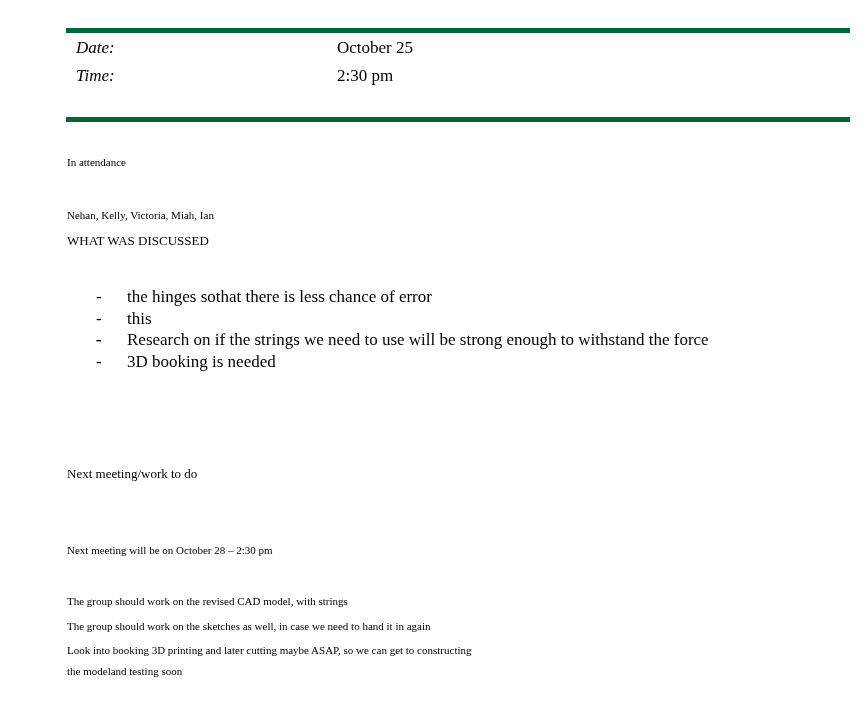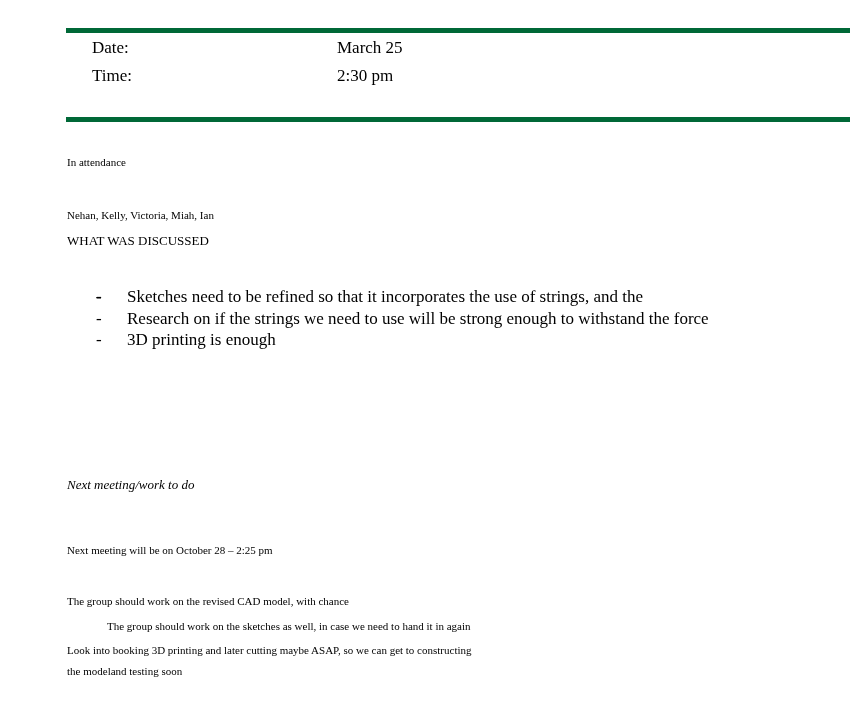--- a/index.html
+++ b/index.html
@@ -22,21 +22,21 @@
       height: 5px;
     }
     .rule-top { top: 28px; }
     .rule-bottom { top: 117px; }
     .meta-row {
       position: absolute;
       left: 76px;
       font-size: 17px;
       line-height: 20px;
     }
-    .meta-label { position: absolute; left: 16px; white-space: nowrap; }
+    .meta-label { position: absolute; left: 0; white-space: nowrap; font-style: italic; }
     .meta-value { position: absolute; left: 261px; white-space: nowrap; }
     .row-date { top: 38px; }
     .row-time { top: 66px; }
 
     .text {
       position: absolute;
       left: 67px;
       font-size: 11px;
       line-height: 21px;
       white-space: nowrap;
@@ -69,53 +69,54 @@
       white-space: nowrap;
     }
   </style>
 </head>
 <body>
 
 <div class="rule rule-top" style="background:#006837;"></div>
 
 <div class="meta-row row-date">
   <span class="meta-label">Date:</span>
-  <span class="meta-value">March 25</span>
+  <span class="meta-value">October 25</span>
 </div>
 <div class="meta-row row-time">
   <span class="meta-label">Time:</span>
   <span class="meta-value">2:30 pm</span>
 </div>
 
 <div class="rule rule-bottom" style="background:#006837;"></div>
 
 <div class="text" style="top:152px;">In attendance</div>
 <div class="text" style="top:205px;font-family:Liberation Serif, serif;">Nehan, Kelly, Victoria, Miah, Ian</div>
 <div class="text heading-lg" style="top:230px;">WHAT WAS DISCUSSED</div>
 
 <ul class="bullets">
   <li>
     <span class="dash">-</span>
+    <span class="line">the hinges sothat there is less chance of error</span>
   </li>
   <li>
     <span class="dash">-</span>
+    <span class="line">this</span>
   </li>
   <li>
     <span class="dash">-</span>
-    <span class="line">Sketches need to be refined so that it incorporates the use of strings, and the</span>
   </li>
   <li>
     <span class="dash">-</span>
     <span class="line">Research on if the strings we need to use will be strong enough to withstand the force</span>
   </li>
   <li>
     <span class="dash">-</span>
-    <span class="line">3D printing is enough</span>
+    <span class="line">3D booking is needed</span>
   </li>
 </ul>
 
-<div class="text heading-lg" style="top:474px;font-style:italic;">Next meeting/work to do</div>
-<div class="text" style="top:540px;">Next meeting will be on October 28 – 2:25 pm</div>
+<div class="text heading-lg" style="top:463px;">Next meeting/work to do</div>
+<div class="text" style="top:540px;">Next meeting will be on October 28 – 2:30 pm</div>
 
-<div class="text" style="top:591px;">The group should work on the revised CAD model, with chance</div>
-<div class="text" style="top:616px;margin-left:40px;">The group should work on the sketches as well, in case we need to hand it in again</div>
+<div class="text" style="top:591px;">The group should work on the revised CAD model, with strings</div>
+<div class="text" style="top:616px;">The group should work on the sketches as well, in case we need to hand it in again</div>
 <div class="text" style="top:640px;">Look into booking 3D printing and later cutting maybe ASAP, so we can get to constructing</div>
 <div class="text" style="top:661px;text-align:center;">the modeland testing soon</div>
 
 </body></html>

